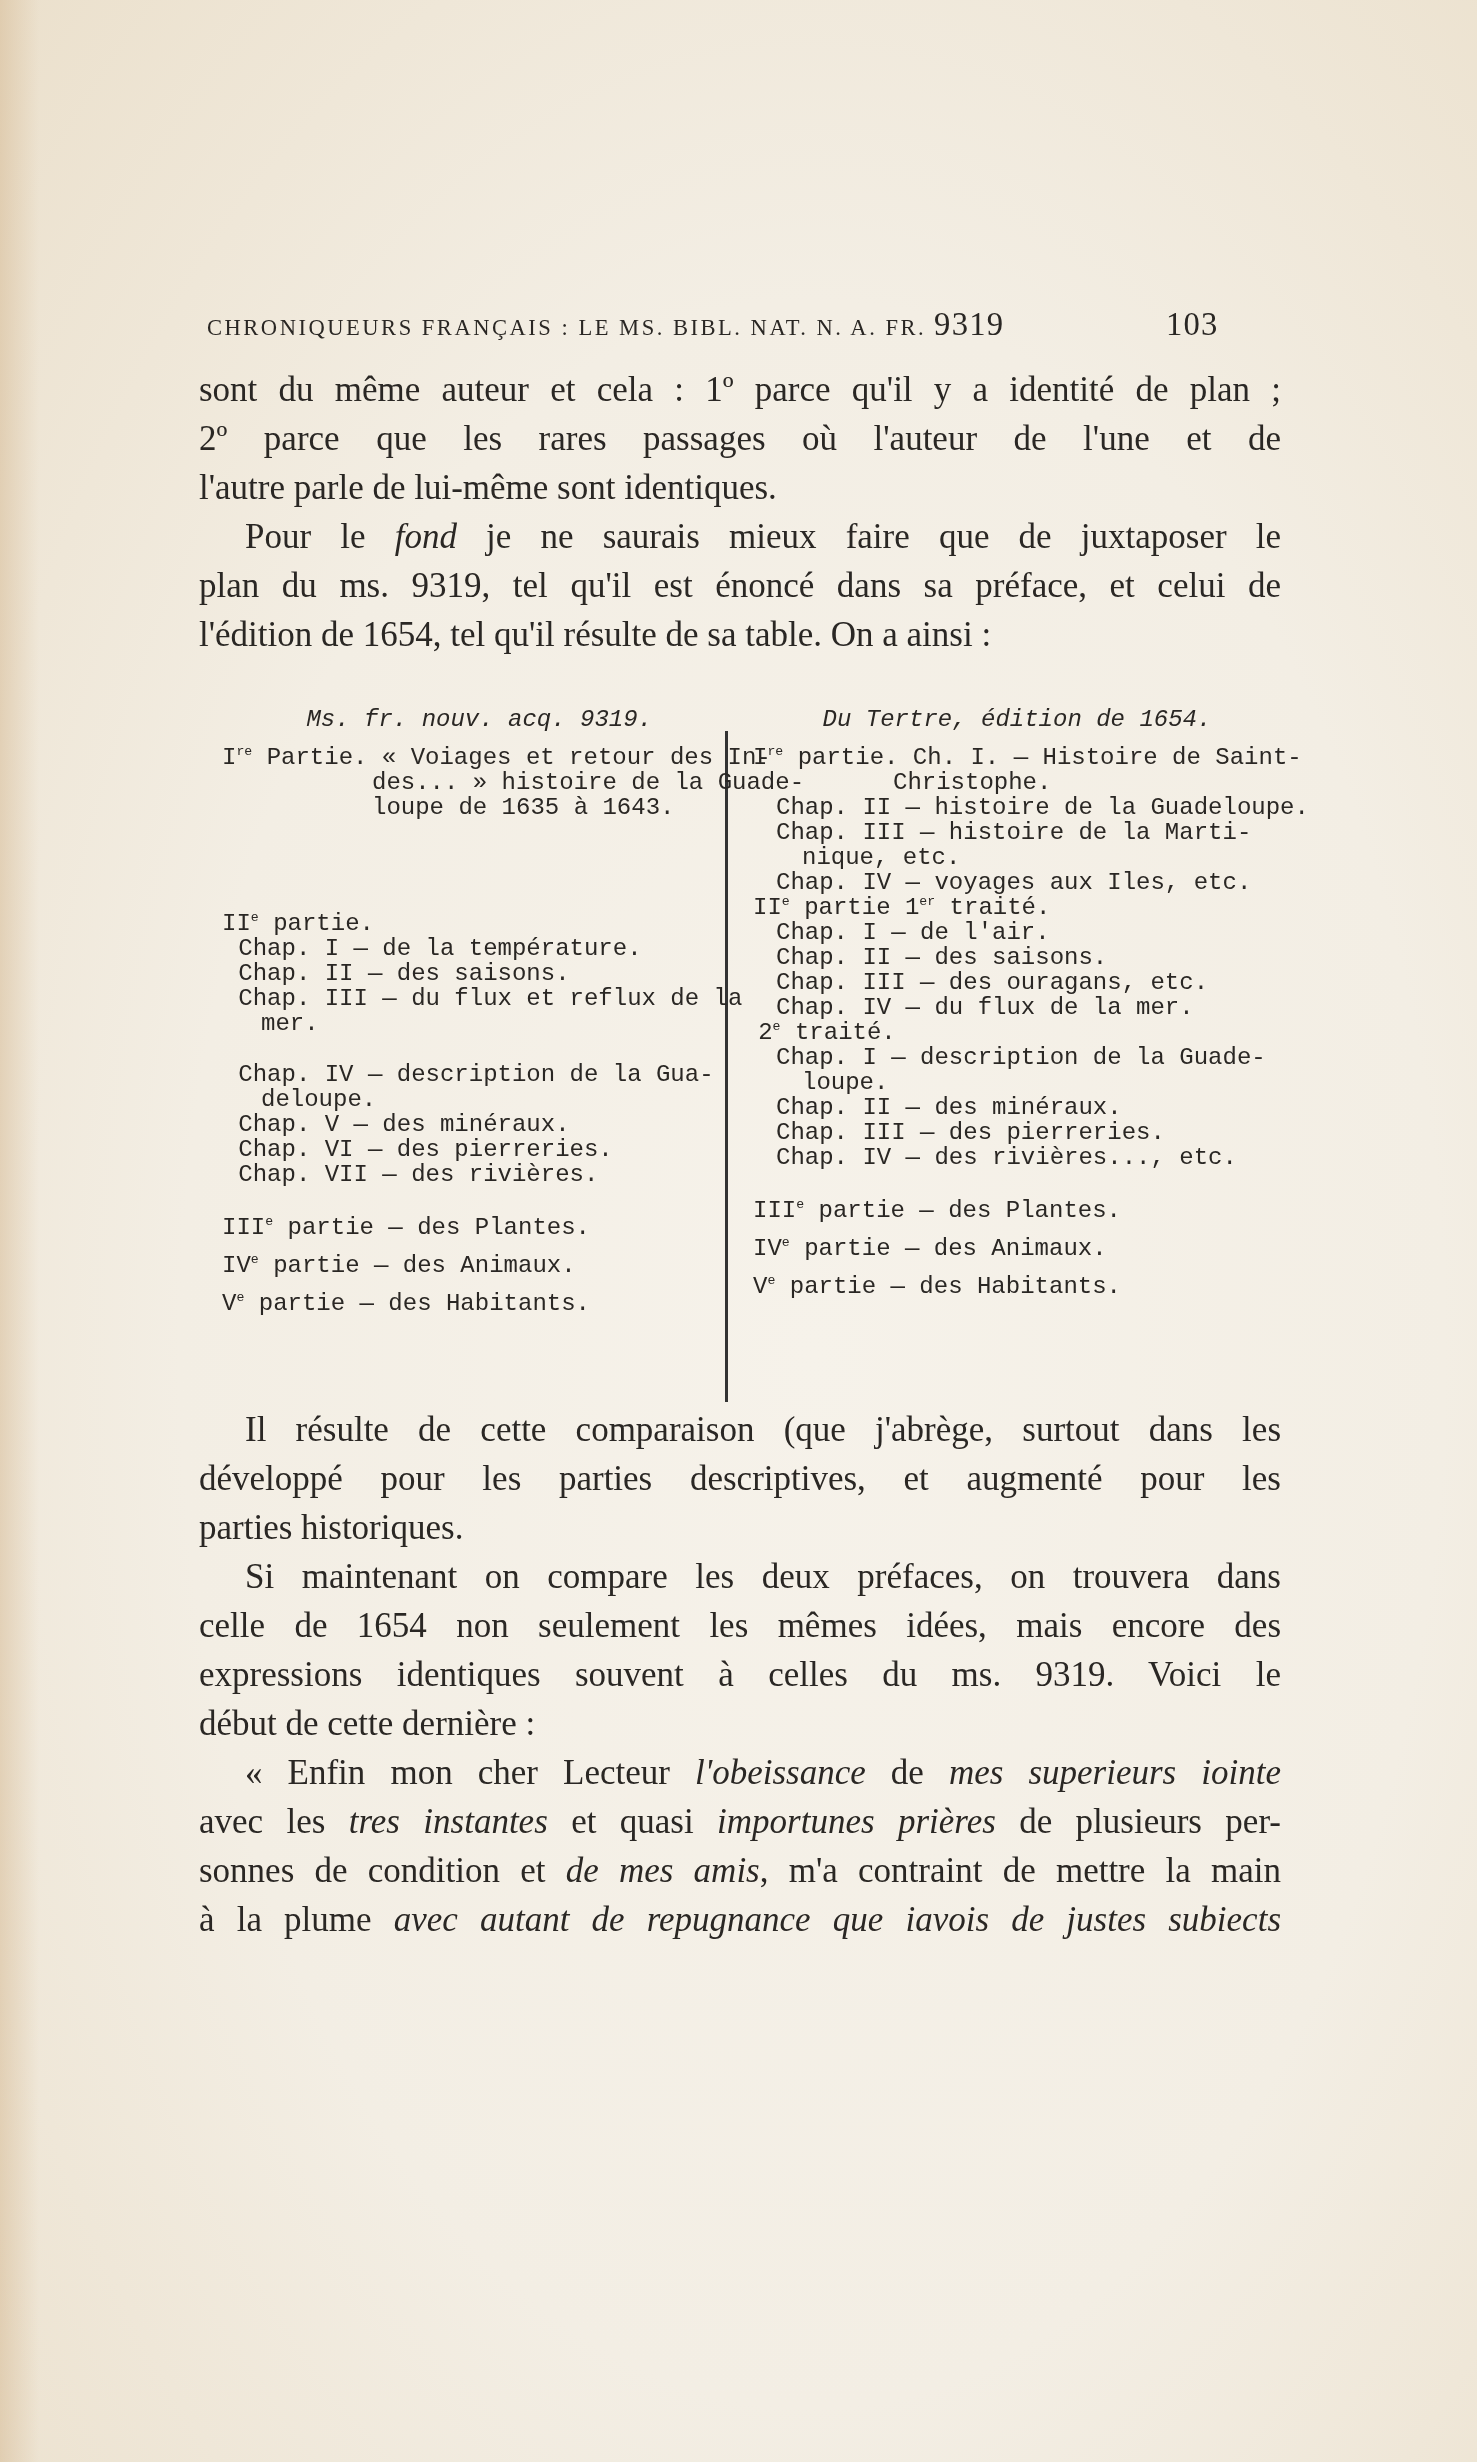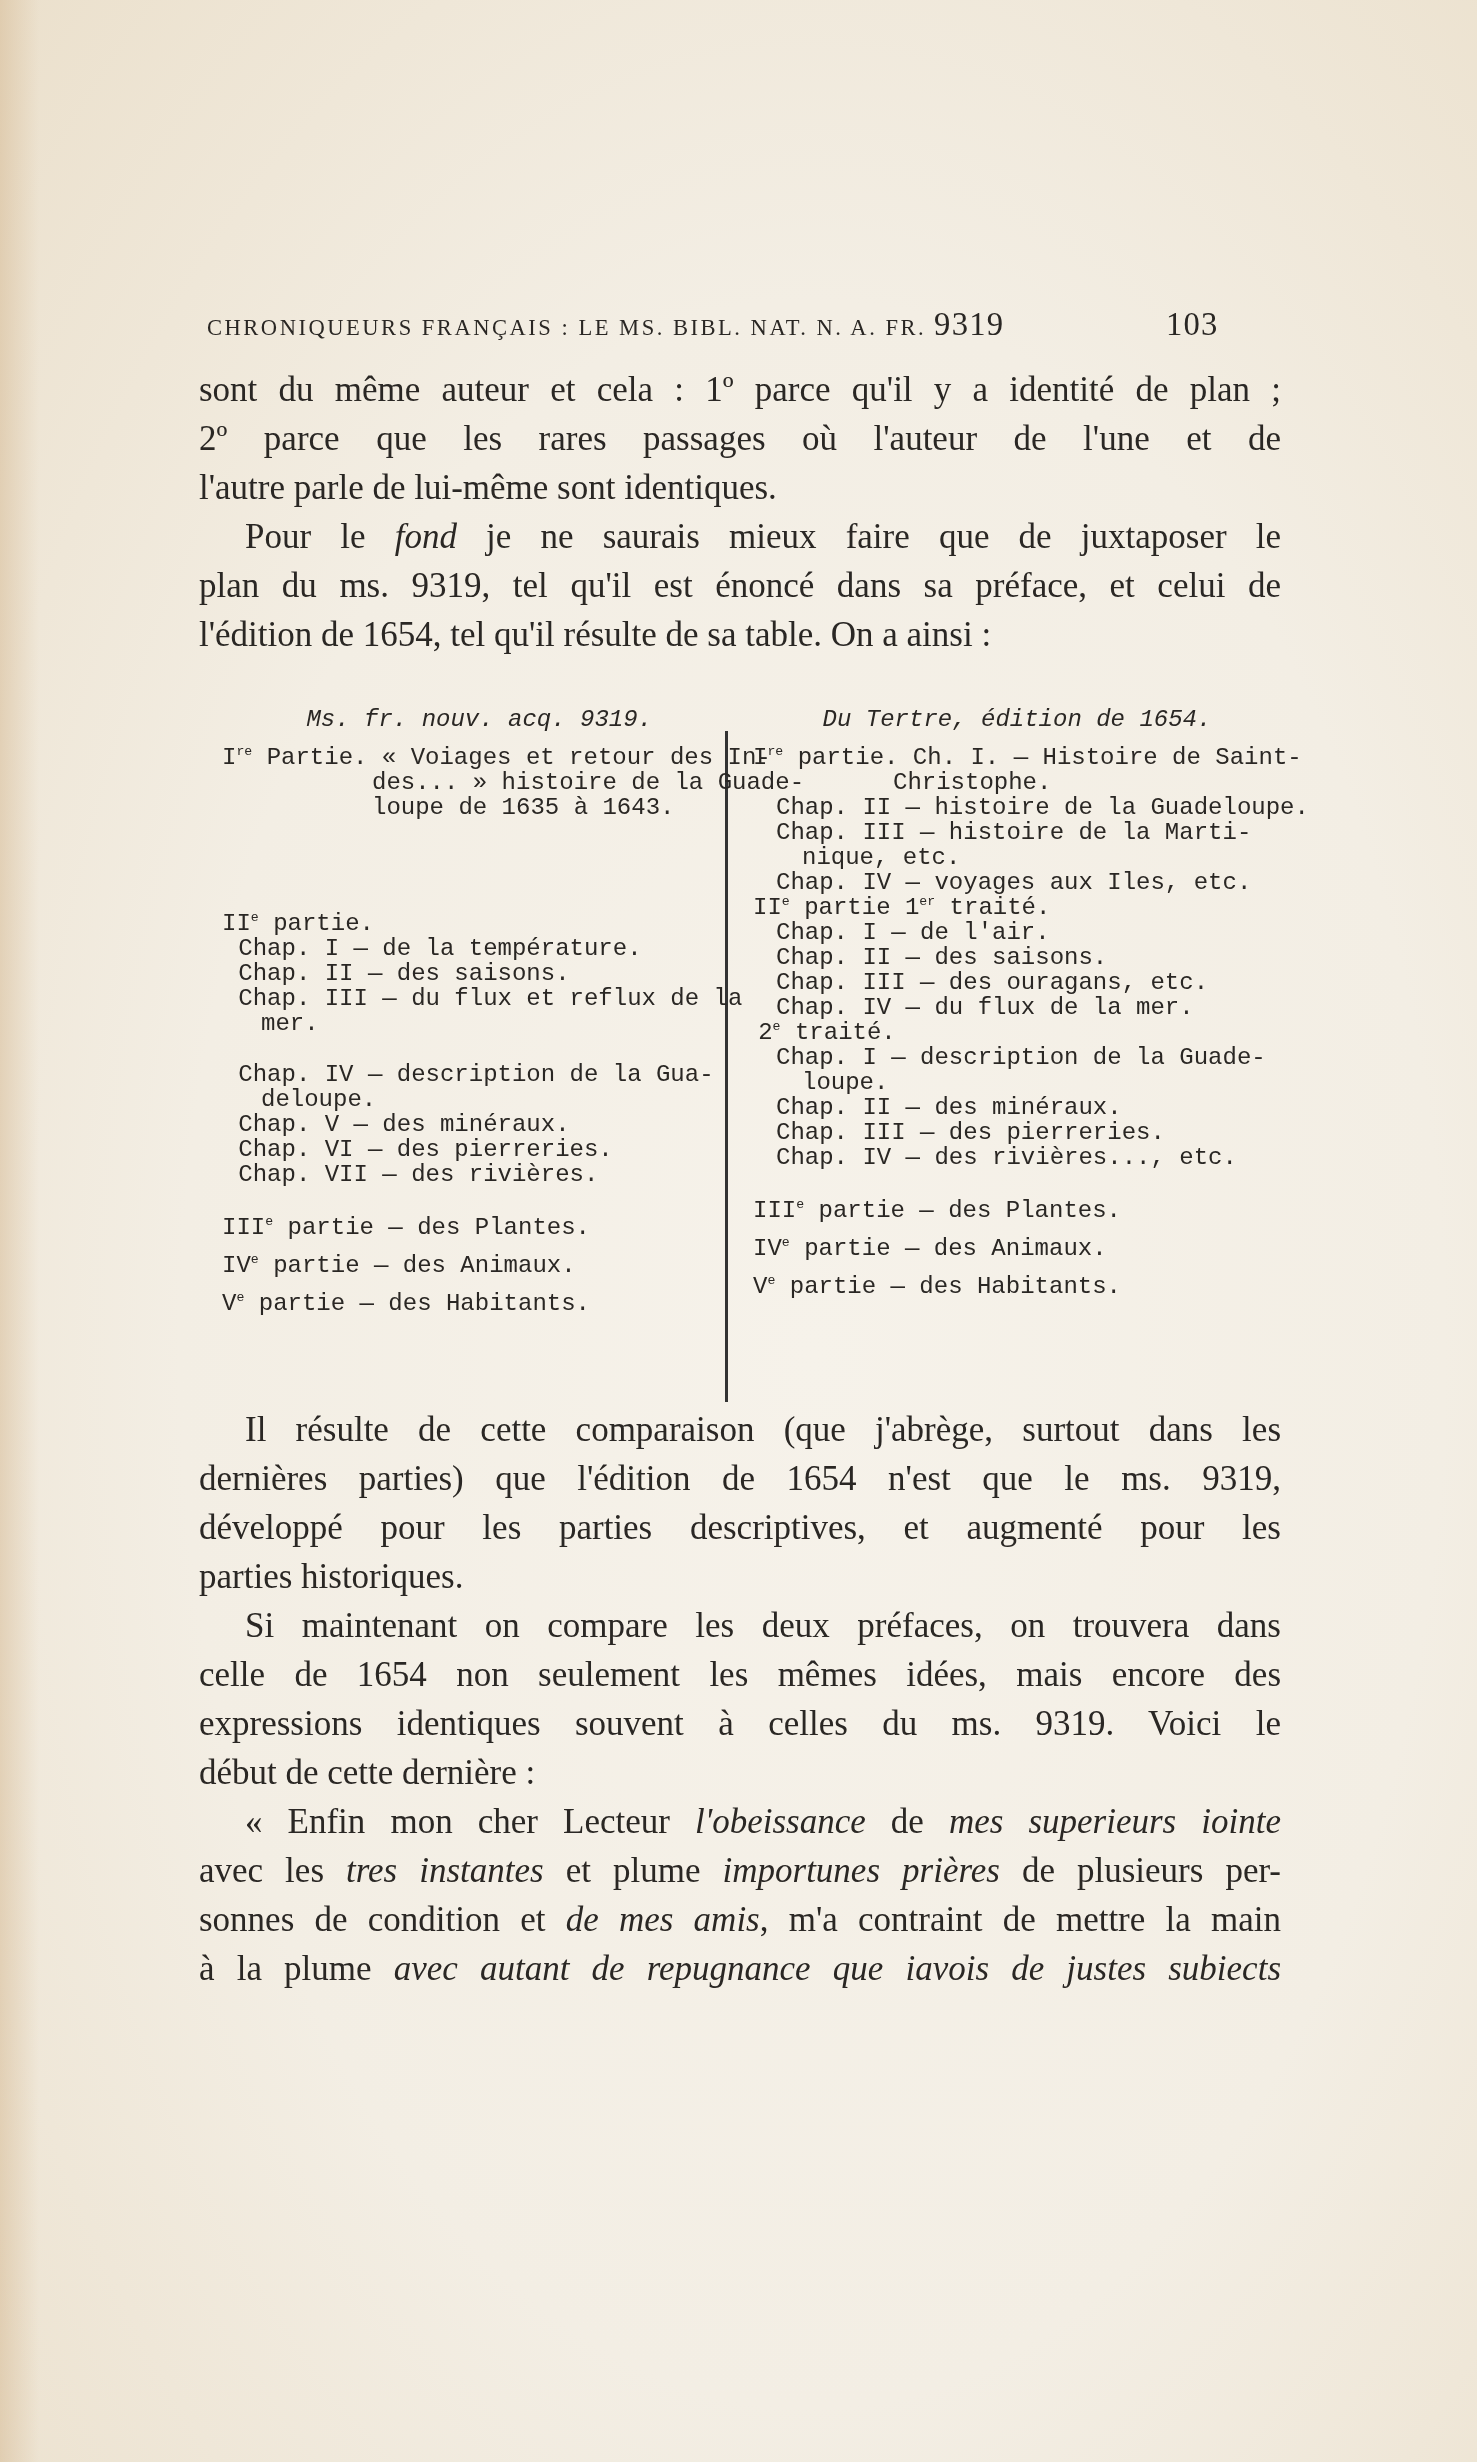--- a/index.html
+++ b/index.html
@@ -133,25 +133,24 @@
     <div class="parts-end">
       <span class="entry"><span>III</span><sup>e</sup><span> partie — des Plantes.</span></span>
       <span class="entry"><span>IV</span><sup>e</sup><span> partie — des Animaux.</span></span>
       <span class="entry"><span>V</span><sup>e</sup><span> partie — des Habitants.</span></span>
     </div>
   </div>
 </div>
 
 <div class="body-text" style="top:1405px;">
   <span class="line ind">Il résulte de cette comparaison (que j'abrège, surtout dans les</span>
-  <span class="line">dernières parties) que l'édition de 1654 n'est que le ms. 9319,</span>
   <span class="line">développé pour les parties descriptives, et augmenté pour les</span>
   <span class="line last">parties historiques.</span>
   <span class="line ind">Si maintenant on compare les deux préfaces, on trouvera dans</span>
   <span class="line">celle de 1654 non seulement les mêmes idées, mais encore des</span>
   <span class="line">expressions identiques souvent à celles du ms. 9319. Voici le</span>
   <span class="line last">début de cette dernière :</span>
   <span class="line ind"><span>« Enfin mon cher Lecteur </span><i>l'obeissance</i><span> de </span><i>mes superieurs iointe</i></span>
-  <span class="line"><span>avec les </span><i>tres instantes</i><span> et plume </span><i>importunes prières</i><span> de plusieurs per-</span></span>
+  <span class="line"><span>avec les </span><i>tres instantes</i><span> et quasi </span><i>importunes prières</i><span> de plusieurs per-</span></span>
   <span class="line"><span>sonnes de condition et </span><i>de mes amis</i><span>, m'a contraint de mettre la main</span></span>
   <span class="line"><span>à la plume </span><i>avec autant de repugnance que iavois de justes subiects</i></span>
 </div>
 
 
 </body></html>

